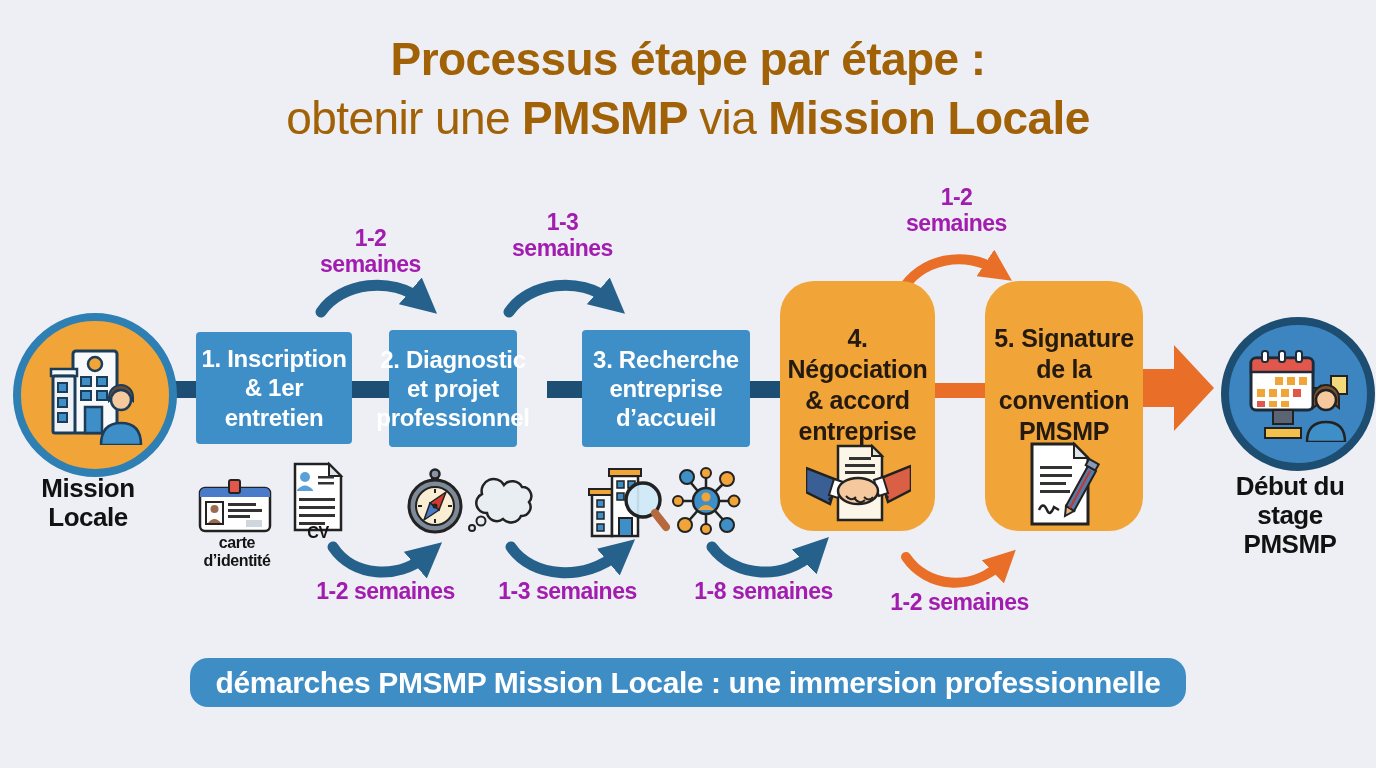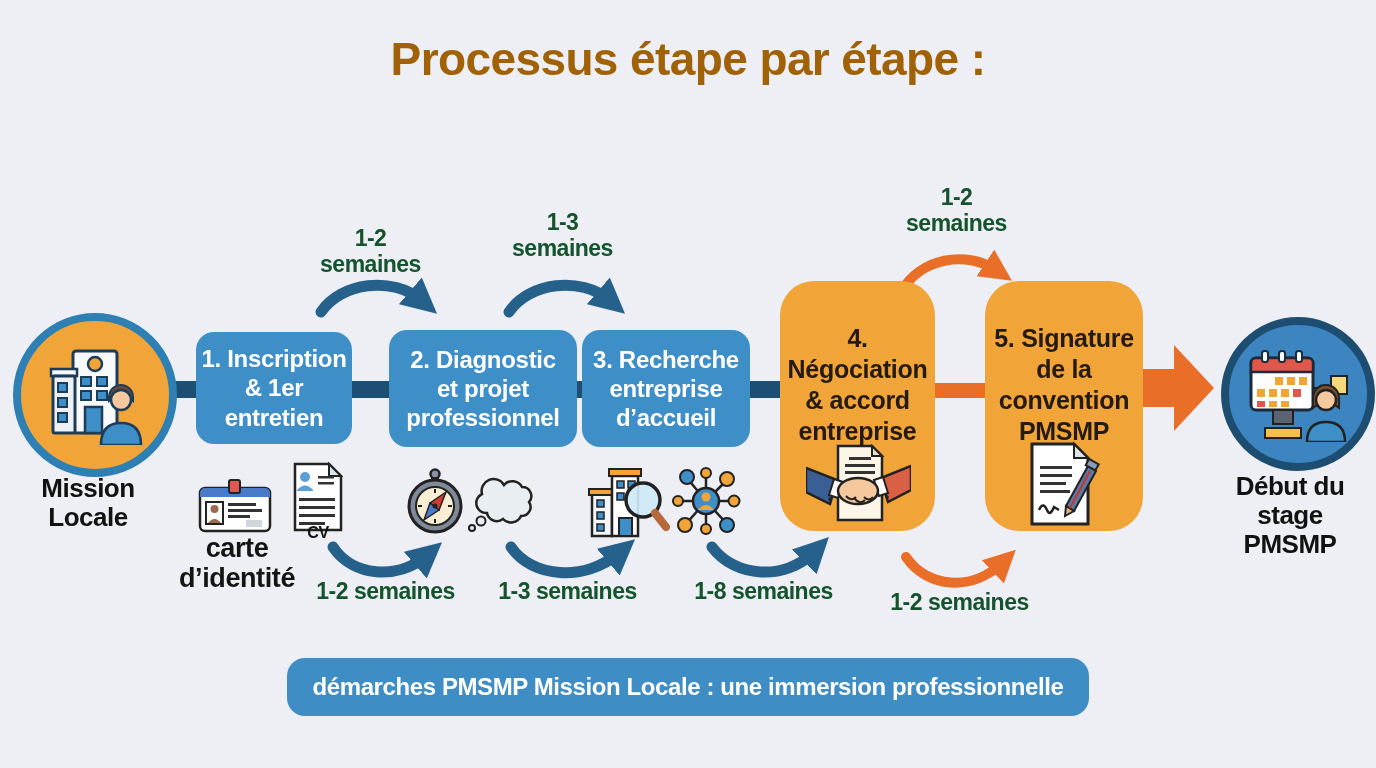--- a/index.html
+++ b/index.html
@@ -6,39 +6,39 @@
   .canvas{position:relative;width:1376px;height:768px;background:#edeff4;overflow:hidden;
           font-family:"Liberation Sans",sans-serif;}
   .overlay{position:absolute;left:0;top:0;width:1376px;height:768px;pointer-events:none;}
 
   .title{position:absolute;top:30px;left:0;width:100%;text-align:center;color:#a16207;
          font-size:46px;line-height:1.28;letter-spacing:-0.6px;font-weight:bold;}
   .title .reg{font-weight:normal;}
 
   .step{position:absolute;display:flex;align-items:center;justify-content:center;text-align:center;
         white-space:pre-line;font-weight:bold;letter-spacing:-0.3px;}
-  .step.blue{background:#3e8ec8;color:#ffffff;border-radius:18px;font-size:24px;line-height:1.22;}
+  .step.blue{background:#3e8ec8;color:#ffffff;border-radius:4px;font-size:24px;line-height:1.22;}
   .step.orange{background:#f1a437;color:#241a10;border-radius:34px;font-size:25px;line-height:1.24;
                align-items:flex-start;padding-top:42px;box-sizing:border-box;}
 
   .node{position:absolute;border-radius:50%;display:flex;align-items:center;justify-content:center;}
   .node.start{left:13px;top:313px;width:148px;height:148px;background:#f1a437;border:8px solid #2e7fb4;}
   .node.end{left:1221px;top:317px;width:138px;height:138px;background:#3d85c0;border:8px solid #1d4e72;}
 
   .nlabel{position:absolute;text-align:center;font-weight:bold;color:#121212;white-space:pre-line;
           font-size:26px;line-height:1.12;letter-spacing:-0.5px;}
-  .duration{position:absolute;text-align:center;font-weight:bold;color:#14532d;font-size:23px;
+  .duration{position:absolute;text-align:center;font-weight:bold;color:#a21caf;font-size:23px;
             line-height:1.12;white-space:pre-line;letter-spacing:-0.5px;}
   .doclabel{position:absolute;text-align:center;font-weight:bold;color:#141414;white-space:pre-line;
-            font-size:27px;line-height:1.1;letter-spacing:-0.4px;}
+            font-size:16px;line-height:1.1;letter-spacing:-0.4px;}
   .icon{position:absolute;}
 
   .banner{position:absolute;left:0;top:658px;width:100%;text-align:center;}
-  .banner .pill{display:inline-block;background:#3f8dc5;color:#fff;font-weight:bold;font-size:24px;
-                letter-spacing:-0.4px;line-height:1.1;padding:16px 26px;border-radius:18px;}
+  .banner .pill{display:inline-block;background:#3f8dc5;color:#fff;font-weight:bold;font-size:30px;
+                letter-spacing:-0.4px;line-height:1.1;padding:8px 26px;border-radius:18px;}
   .banner .row2{margin-top:-10px;position:relative;}
 </style>
 </head>
 <body>
 
 <div class="canvas">
 
   <svg class="overlay" width="1376" height="768" viewBox="0 0 1376 768">
     <defs>
       <marker id="mNavy" viewBox="0 0 10 10" refX="4" refY="5" markerWidth="3.2" markerHeight="3.2" orient="auto">
@@ -62,20 +62,26 @@
     <path d="M901,292 C920,258 966,250 996,270" stroke="#e96f28" stroke-width="10" fill="none" stroke-linecap="round" marker-end="url(#mOrange)"></path>
 
     <path d="M333,547 C353,577 398,580 426,556" stroke="#26618c" stroke-width="11" fill="none" stroke-linecap="round" marker-end="url(#mNavy)"></path>
     <path d="M511,547 C532,578 585,582 619,553" stroke="#26618c" stroke-width="11" fill="none" stroke-linecap="round" marker-end="url(#mNavy)"></path>
     <path d="M712,547 C735,578 785,581 814,552" stroke="#26618c" stroke-width="11" fill="none" stroke-linecap="round" marker-end="url(#mNavy)"></path>
     <path d="M906,557 C927,588 972,592 1002,563" stroke="#e96f28" stroke-width="10" fill="none" stroke-linecap="round" marker-end="url(#mOrange)"></path>
   </svg>
 
   <div class="title">
     <div>Processus étape par étape :</div>
+    <div>
+      <span class="reg">obtenir une</span>
+      <span>PMSMP</span>
+      <span class="reg">via</span>
+      <span>Mission Locale</span>
+    </div>
   </div>
 
   <div class="node start">
     <svg width="104" height="100" viewBox="0 0 104 100">
       <rect x="30" y="6" width="44" height="82" rx="3" fill="#f7f9fb" stroke="#1c3d5a" stroke-width="3"></rect>
       <circle cx="52" cy="19" r="7" fill="#f1a437" stroke="#1c3d5a" stroke-width="2.5"></circle>
       <rect x="8" y="24" width="26" height="7" fill="#f7f9fb" stroke="#1c3d5a" stroke-width="2.5"></rect>
       <rect x="10" y="31" width="22" height="57" rx="2" fill="#eef2f6" stroke="#1c3d5a" stroke-width="3"></rect>
       <rect x="15" y="38" width="9" height="9" fill="#3e8ec8" stroke="#1c3d5a" stroke-width="2"></rect>
       <rect x="15" y="53" width="9" height="9" fill="#3e8ec8" stroke="#1c3d5a" stroke-width="2"></rect>
@@ -88,21 +94,21 @@
       <path d="M66,52 a12,12 0 0 1 24,0 l0,4 -4,-3 a9,9 0 0 0 -16,0 l-4,3 z" fill="#6b4a35" stroke="#1c3d5a" stroke-width="2"></path>
       <circle cx="78" cy="55" r="10" fill="#f6c89e" stroke="#1c3d5a" stroke-width="2.5"></circle>
       <path d="M58,100 q0,-22 20,-22 q20,0 20,22 z" fill="#3e8ec8" stroke="#1c3d5a" stroke-width="2.5"></path>
     </svg>
   </div>
   <div class="nlabel" style="left:-2px;top:474px;width:180px;">Mission
 Locale</div>
 
   <div class="step blue" style="left:196px;top:332px;width:156px;height:112px;">1. Inscription
 &amp; 1er entretien</div>
-  <div class="step blue" style="left:389px;top:330px;width:188px;height:117px;">2. Diagnostic
+  <div class="step blue" style="left:389px;top:330px;width:128px;height:117px;">2. Diagnostic
 et projet
 professionnel</div>
   <div class="step blue" style="left:582px;top:330px;width:168px;height:117px;">3. Recherche
 entreprise
 d’accueil</div>
   <div class="step orange" style="left:780px;top:281px;width:155px;height:250px;">4.
 Négociation
 &amp; accord
 entreprise</div>
   <div class="step orange" style="left:985px;top:281px;width:158px;height:250px;">5. Signature

